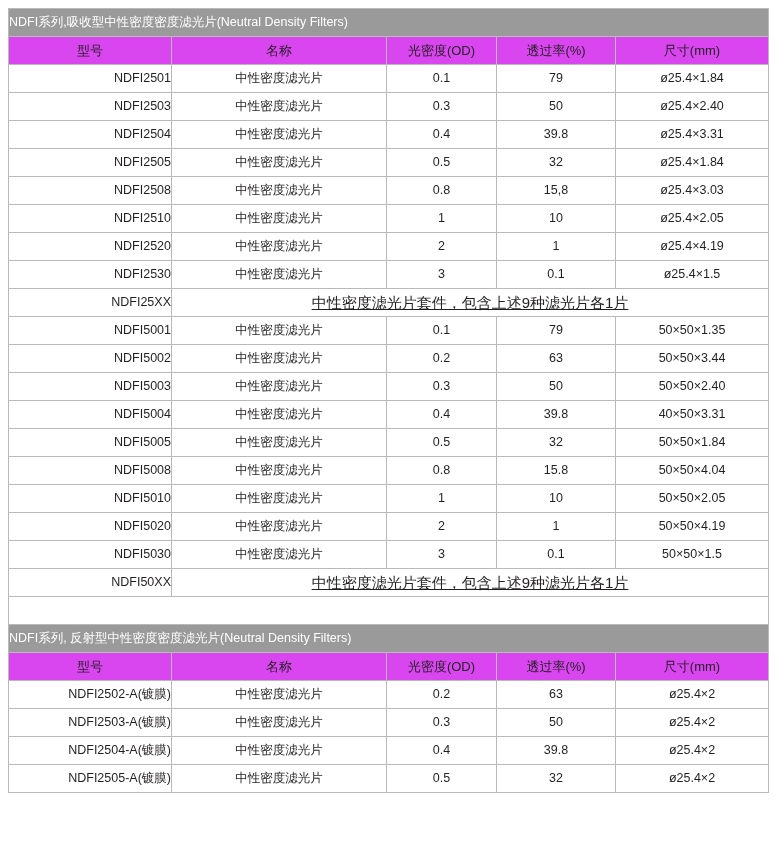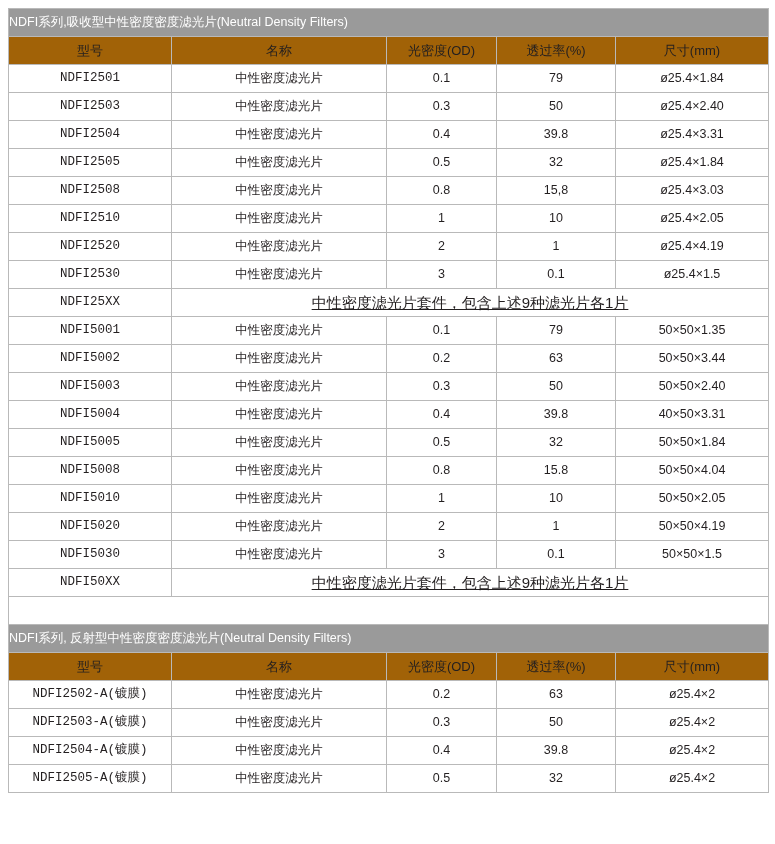--- a/index.html
+++ b/index.html
@@ -38,34 +38,33 @@
     color: #ffffff;
     font-weight: bold;
     font-size: 12.5px;
     text-align: left;
     padding-left: 9px;
     height: 30px;
     line-height: 30px;
     border: 1px solid #8d8d8d;
   }
   .col-head th {
-    background: #a16207;
+    background: #d946ef;
     color: #231f20;
     font-weight: bold;
     text-align: center;
     height: 33px;
     line-height: 33px;
     font-size: 13px;
     border: 1px solid #b9b9b9;
   }
   td.model {
-    text-align: center;
+    text-align: right;
     padding-left: 9px;
     font-size: 12.5px;
-    font-family: Liberation Mono, monospace;
   }
   td.name, td.od, td.trans, td.size {
     text-align: center;
   }
   td.size {
     font-size: 12.5px;
   }
   td.kit {
     text-align: center;
     font-size: 15px;

